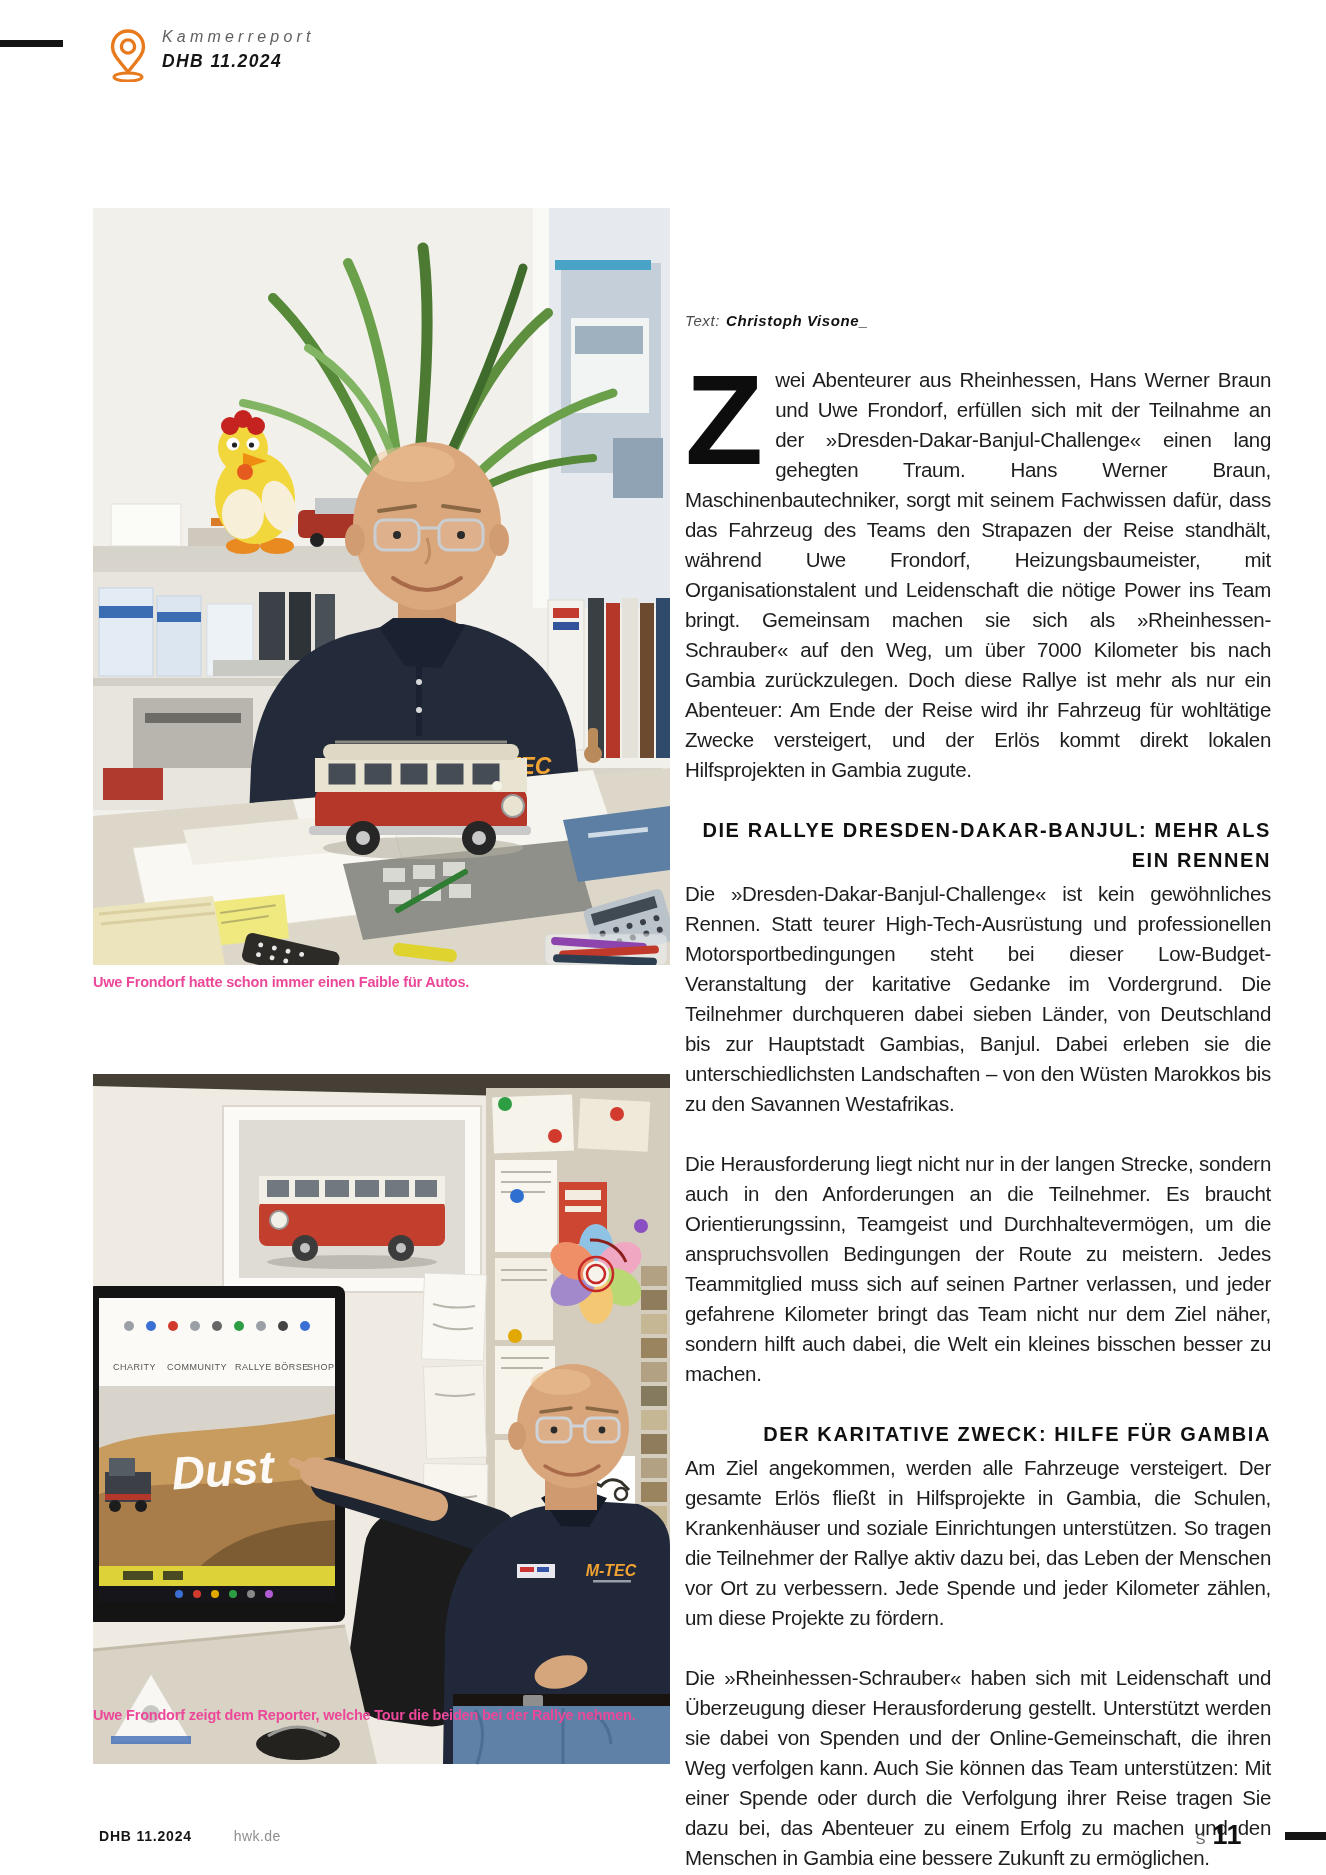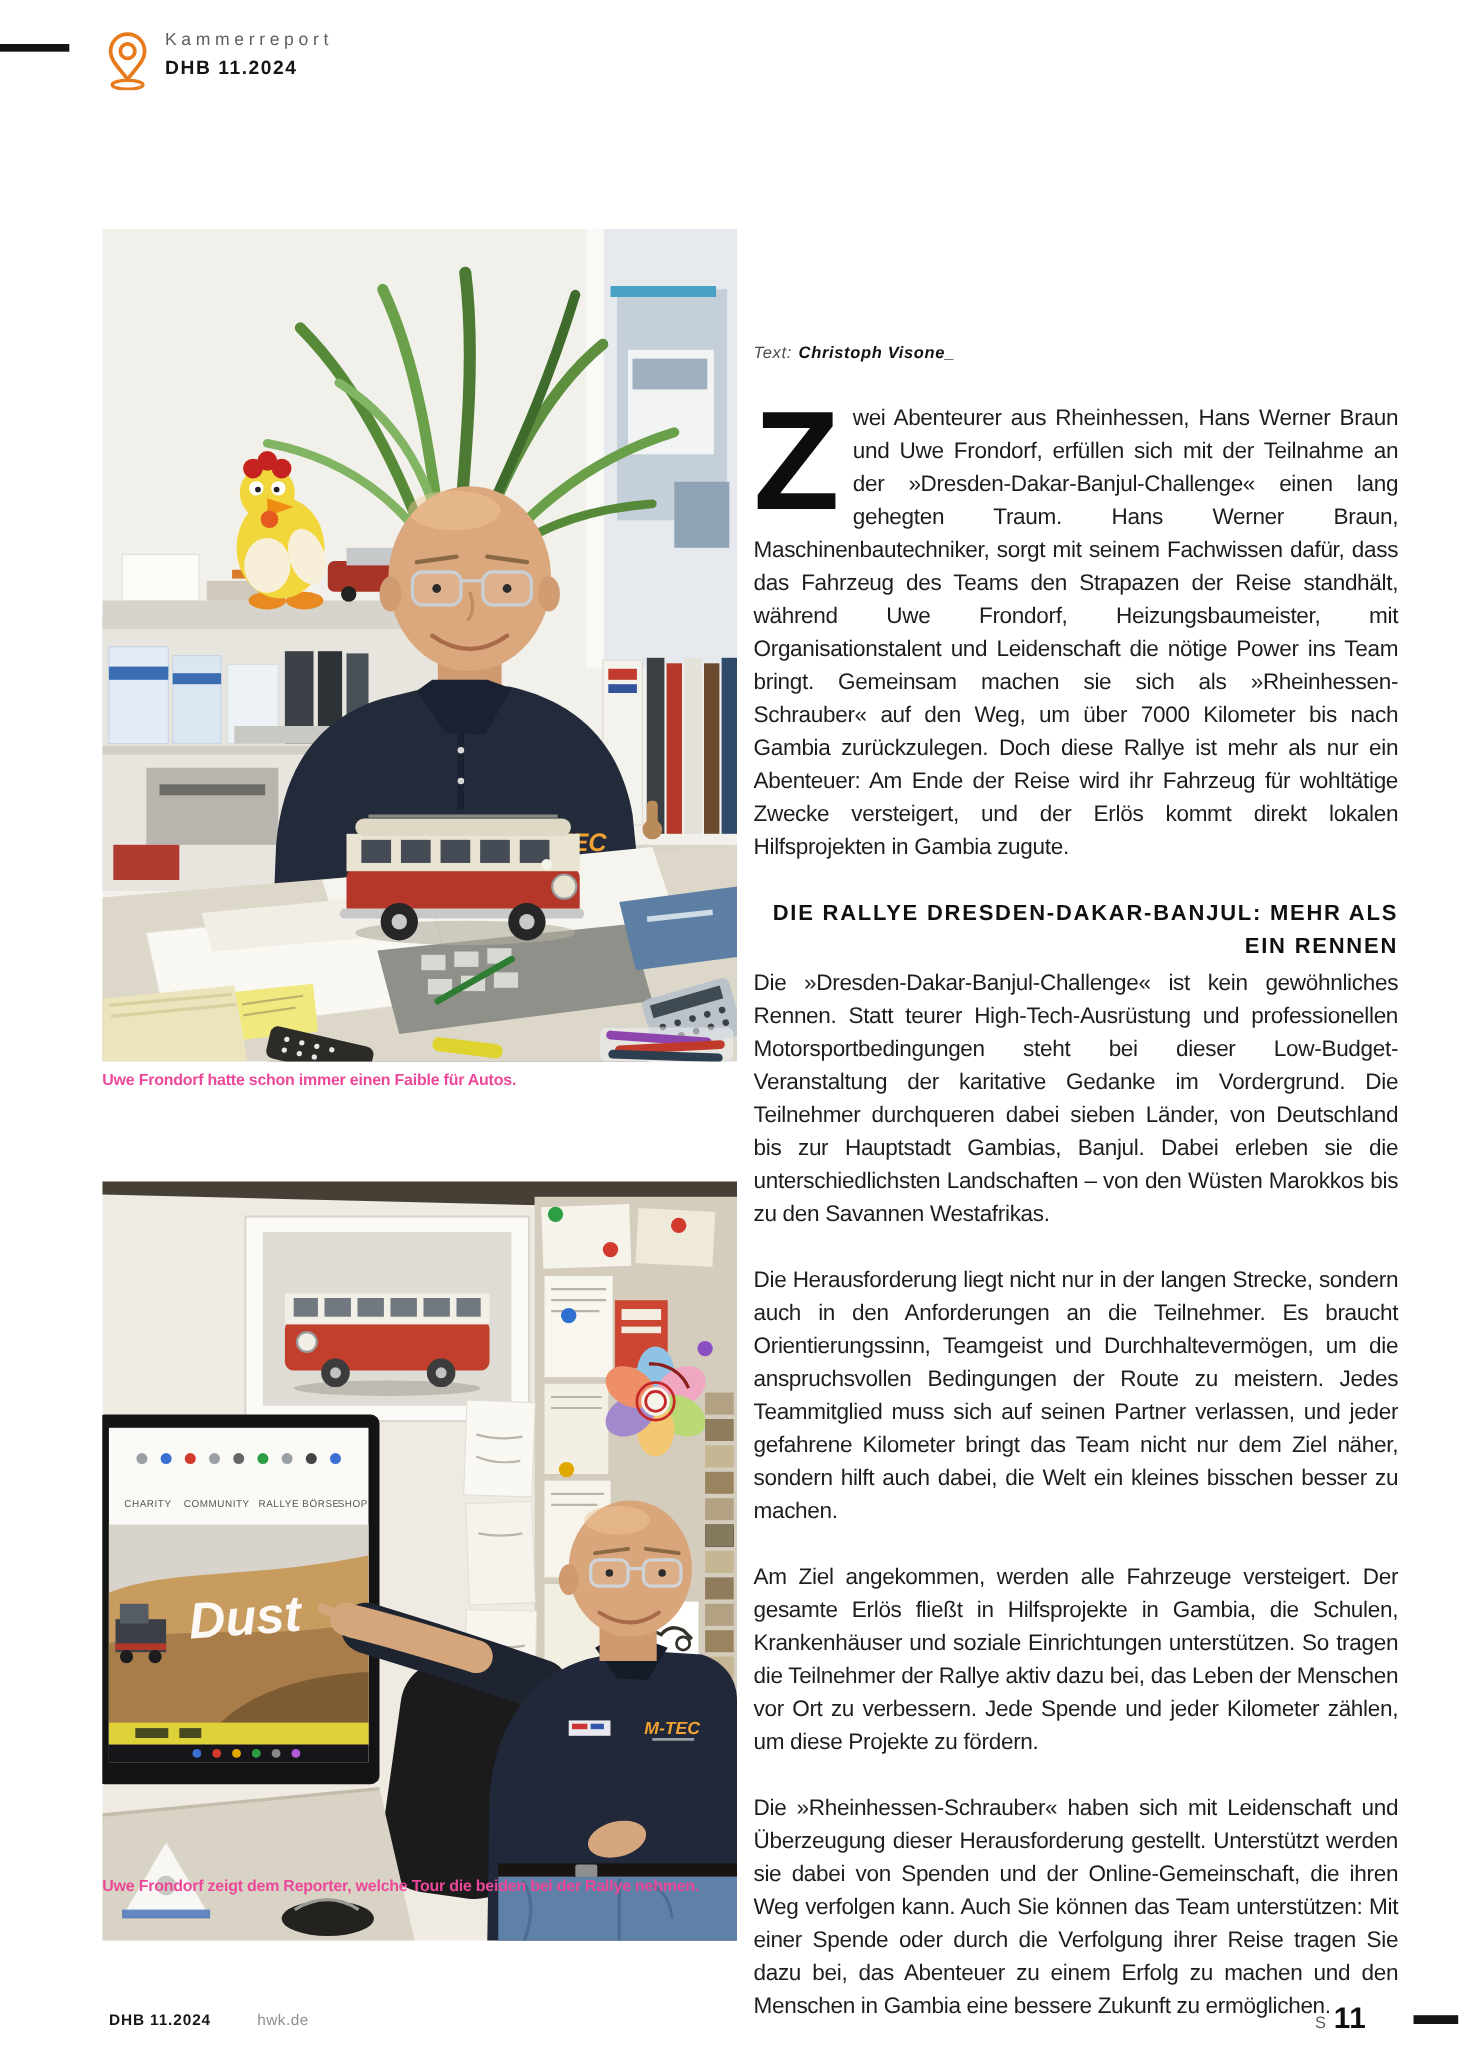--- a/index.html
+++ b/index.html
@@ -1,20 +1,20 @@
 <!DOCTYPE html>
 <html lang="de"><head>
 <meta charset="utf-8">
 <style>
   html,body{margin:0;padding:0;background:#ffffff;}
   .page{position:relative;width:1326px;height:1875px;background:#ffffff;overflow:hidden;
         font-family:"Liberation Sans",sans-serif;color:#1a1a1a;}
   
   .top-accent{position:absolute;left:0;top:40px;width:63px;height:7px;background:#141414;}
-  .brand{position:absolute;left:95px;top:28px;display:flex;align-items:flex-start;}
+  .brand{position:absolute;left:107px;top:28px;display:flex;align-items:flex-start;font-style:italic;}
   .brand .pin{width:42px;height:54px;margin-right:13px;}
   .brand-title{font-size:16px;letter-spacing:4.2px;color:#5f5f5f;line-height:18px;}
   .brand-issue{font-size:17.5px;font-weight:800;letter-spacing:1.4px;color:#151515;margin-top:6px;line-height:19px;}
   
   .figure{position:absolute;left:93px;width:577px;}
   .figure svg{display:block;width:100%;height:100%;}
   .fig1{top:208px;height:757px;}
   .fig2{top:1010px;height:818px;}
   .caption{position:absolute;left:93px;width:577px;font-size:14.5px;font-weight:700;
            letter-spacing:-0.2px;color:#ec4899;line-height:18px;}
@@ -461,20 +461,21 @@
   <div class="caption cap2">Uwe Frondorf zeigt dem Reporter, welche Tour die beiden bei der Rallye nehmen.</div>
 
   <div class="column">
     <div class="byline">
       <span class="lbl">Text:</span><span class="author">Christoph Visone_</span>
     </div>
     <p><span class="dropcap">Z</span><span>wei Abenteurer aus Rheinhessen, Hans Werner Braun und Uwe Frondorf, erfüllen sich mit der Teilnahme an der »Dresden-Dakar-Banjul-Challenge« einen lang gehegten Traum. Hans Werner Braun, Maschinenbautechniker, sorgt mit seinem Fachwissen dafür, dass das Fahrzeug des Teams den Strapazen der Reise standhält, während Uwe Frondorf, Heizungsbaumeister, mit Organisationstalent und Leidenschaft die nötige Power ins Team bringt. Gemeinsam machen sie sich als »Rheinhessen-Schrauber« auf den Weg, um über 7000 Kilometer bis nach Gambia zurückzulegen. Doch diese Rallye ist mehr als nur ein Abenteuer: Am Ende der Reise wird ihr Fahrzeug für wohltätige Zwecke versteigert, und der Erlös kommt direkt lokalen Hilfsprojekten in Gambia zugute.</span></p>
     <h3 class="sect">DIE RALLYE DRESDEN-DAKAR-BANJUL: MEHR ALS EIN RENNEN</h3>
     <p>Die »Dresden-Dakar-Banjul-Challenge« ist kein gewöhnliches Rennen. Statt teurer High-Tech-Ausrüstung und professionellen Motorsportbedingungen steht bei dieser Low-Budget-Veranstaltung der karitative Gedanke im Vordergrund. Die Teilnehmer durchqueren dabei sieben Länder, von Deutschland bis zur Hauptstadt Gambias, Banjul. Dabei erleben sie die unterschiedlichsten Landschaften – von den Wüsten Marokkos bis zu den Savannen Westafrikas.</p>
     <p>Die Herausforderung liegt nicht nur in der langen Strecke, sondern auch in den Anforderungen an die Teilnehmer. Es braucht Orientierungssinn, Teamgeist und Durchhaltevermögen, um die anspruchsvollen Bedingungen der Route zu meistern. Jedes Teammitglied muss sich auf seinen Partner verlassen, und jeder gefahrene Kilometer bringt das Team nicht nur dem Ziel näher, sondern hilft auch dabei, die Welt ein kleines bisschen besser zu machen.</p>
+    <h3 class="sect">DER KARITATIVE ZWECK: HILFE FÜR GAMBIA</h3>
     <p>Am Ziel angekommen, werden alle Fahrzeuge versteigert. Der gesamte Erlös fließt in Hilfsprojekte in Gambia, die Schulen, Krankenhäuser und soziale Einrichtungen unterstützen. So tragen die Teilnehmer der Rallye aktiv dazu bei, das Leben der Menschen vor Ort zu verbessern. Jede Spende und jeder Kilometer zählen, um diese Projekte zu fördern.</p>
     <p>Die »Rheinhessen-Schrauber« haben sich mit Leidenschaft und Überzeugung dieser Herausforderung gestellt. Unterstützt werden sie dabei von Spenden und der Online-Gemeinschaft, die ihren Weg verfolgen kann. Auch Sie können das Team unterstützen: Mit einer Spende oder durch die Verfolgung ihrer Reise tragen Sie dazu bei, das Abenteuer zu einem Erfolg zu machen und den Menschen in Gambia eine bessere Zukunft zu ermöglichen.</p>
   </div>
 
   <div class="footer-left">
     <span class="footer-issue">DHB 11.2024</span>
     <span class="footer-site">hwk.de</span>
   </div>
   <div class="footer-page">
     <span class="s">S</span>

